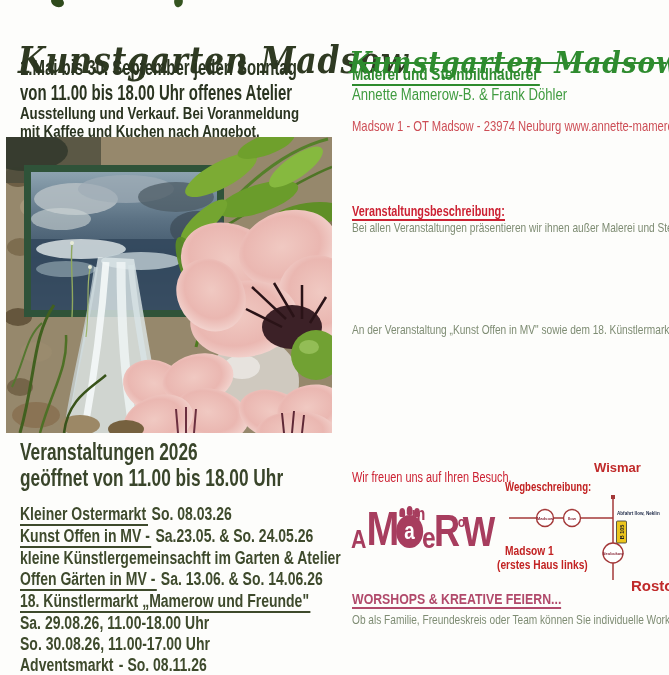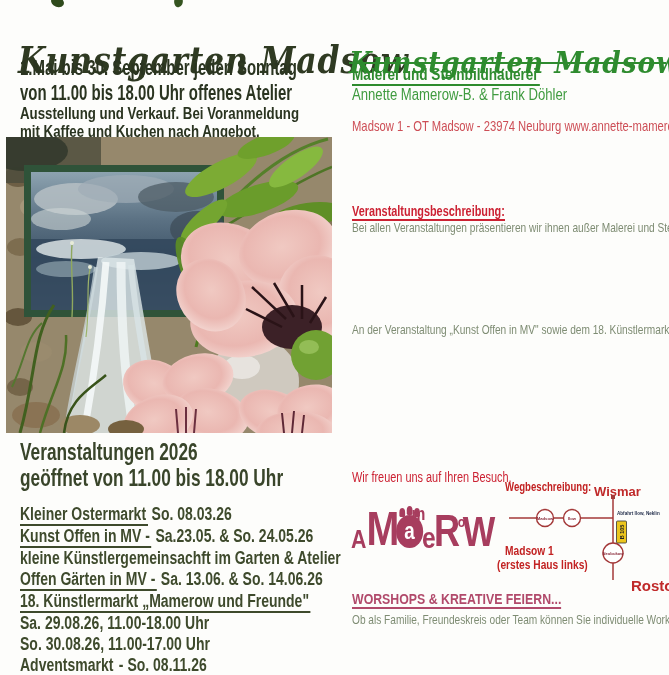--- a/index.html
+++ b/index.html
@@ -43,21 +43,21 @@
   .p1{left:352px;top:220px;}
   .p2{left:352px;top:322px;}
   .p3{left:352px;top:612px;}
   .visit{left:352px;top:469px;font-size:14px;font-weight:400;color:#cc2233;}
   .work-h{left:352px;top:591px;font-size:14.5px;font-weight:700;color:#b14a6b;}
   .work-h span{border-bottom:2px solid #b14a6b;display:inline-block;}
 
   
   .map-bold{font-weight:700;color:#c02a2a;font-size:12px;}
   .weg{left:505px;top:480px;color:#c22222;}
-  .wismar{left:594px;top:484px;font-size:13px;}
+  .wismar{left:594px;top:460px;font-size:13px;}
   .rostock{left:592px;top:577px;font-size:15px;margin-left:39px;}
   .madsow1{left:505px;top:544px;color:#c22222;}
   .erstes{left:497px;top:558px;color:#c22222;}
   .map-svg{left:495px;top:494px;width:175px;height:95px;}
   .map-svg .road{stroke:#a33838;stroke-width:1.5;fill:none;}
   .map-svg .stopc{fill:#fff;stroke:#a33838;stroke-width:1.4;}
   .map-svg .stop{font-size:4.2px;fill:#8a2a3a;text-anchor:middle;font-weight:700;}
   .map-svg .exit{font-size:4.6px;fill:#27324e;font-weight:700;}
   .map-svg .sign-t{font-size:5.5px;fill:#222;font-weight:700;text-anchor:middle;}
 

